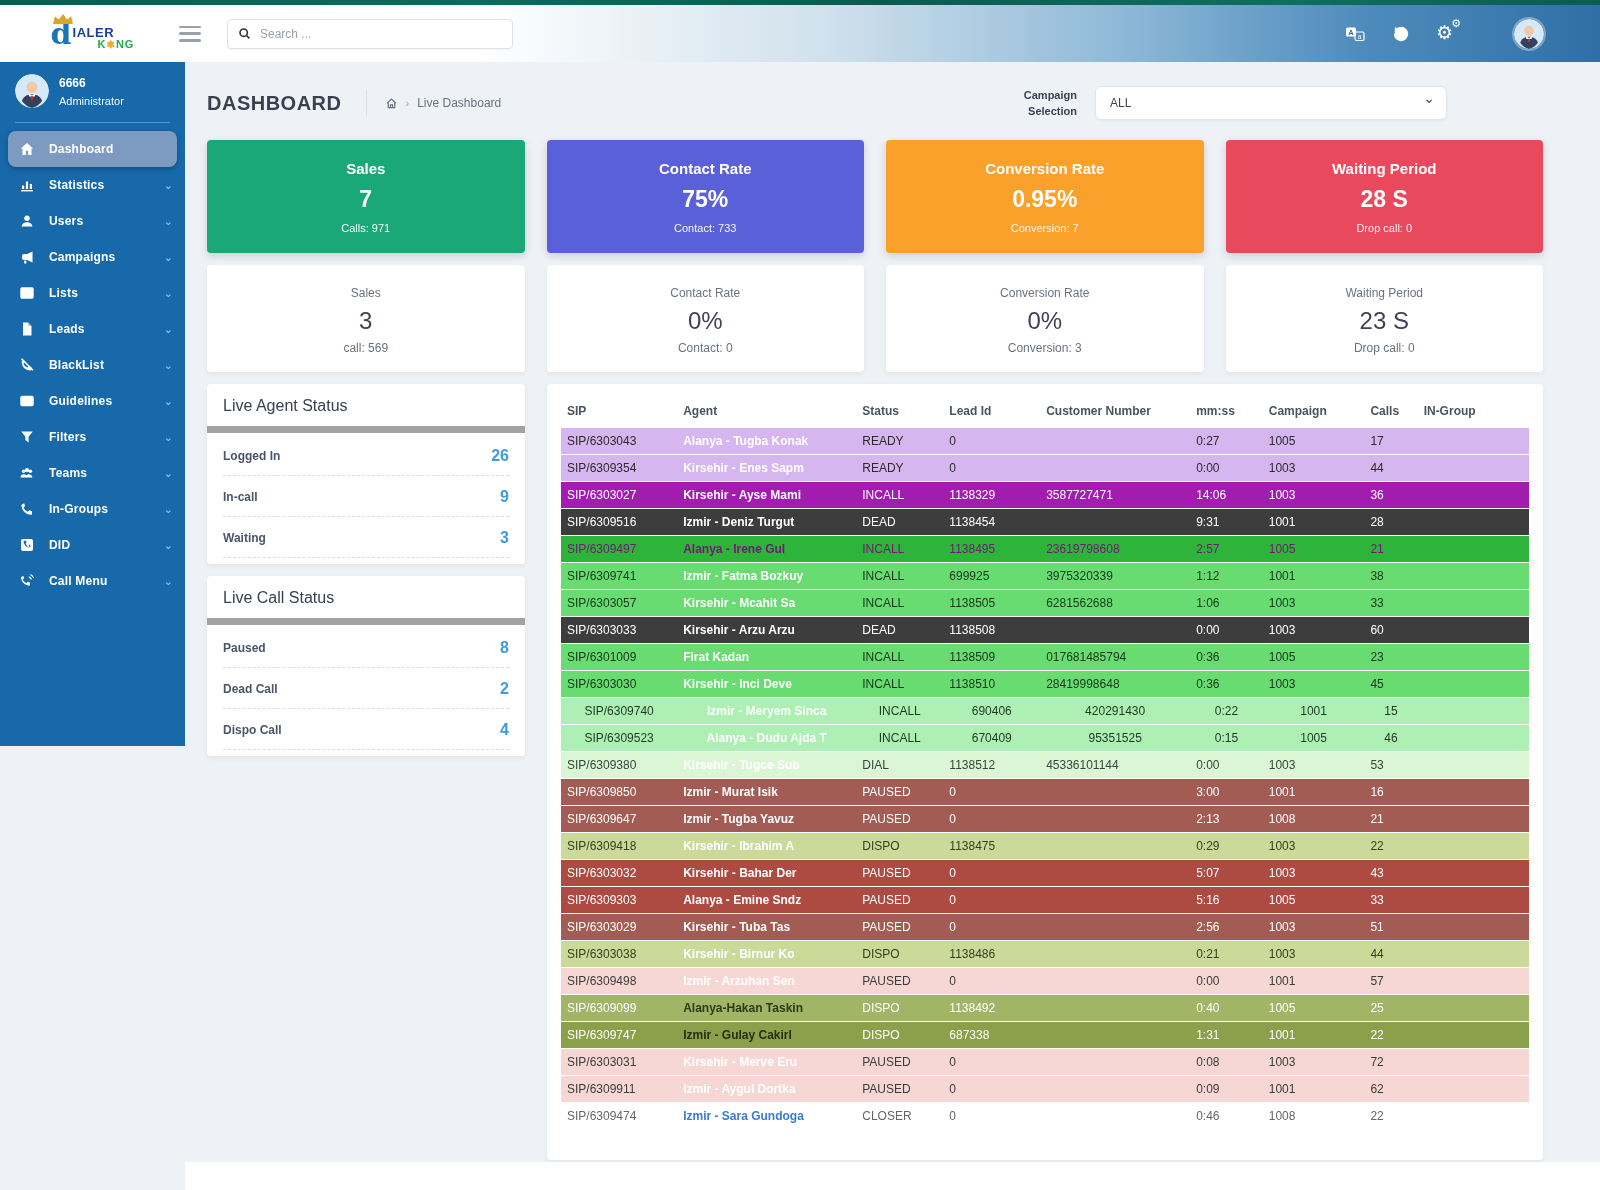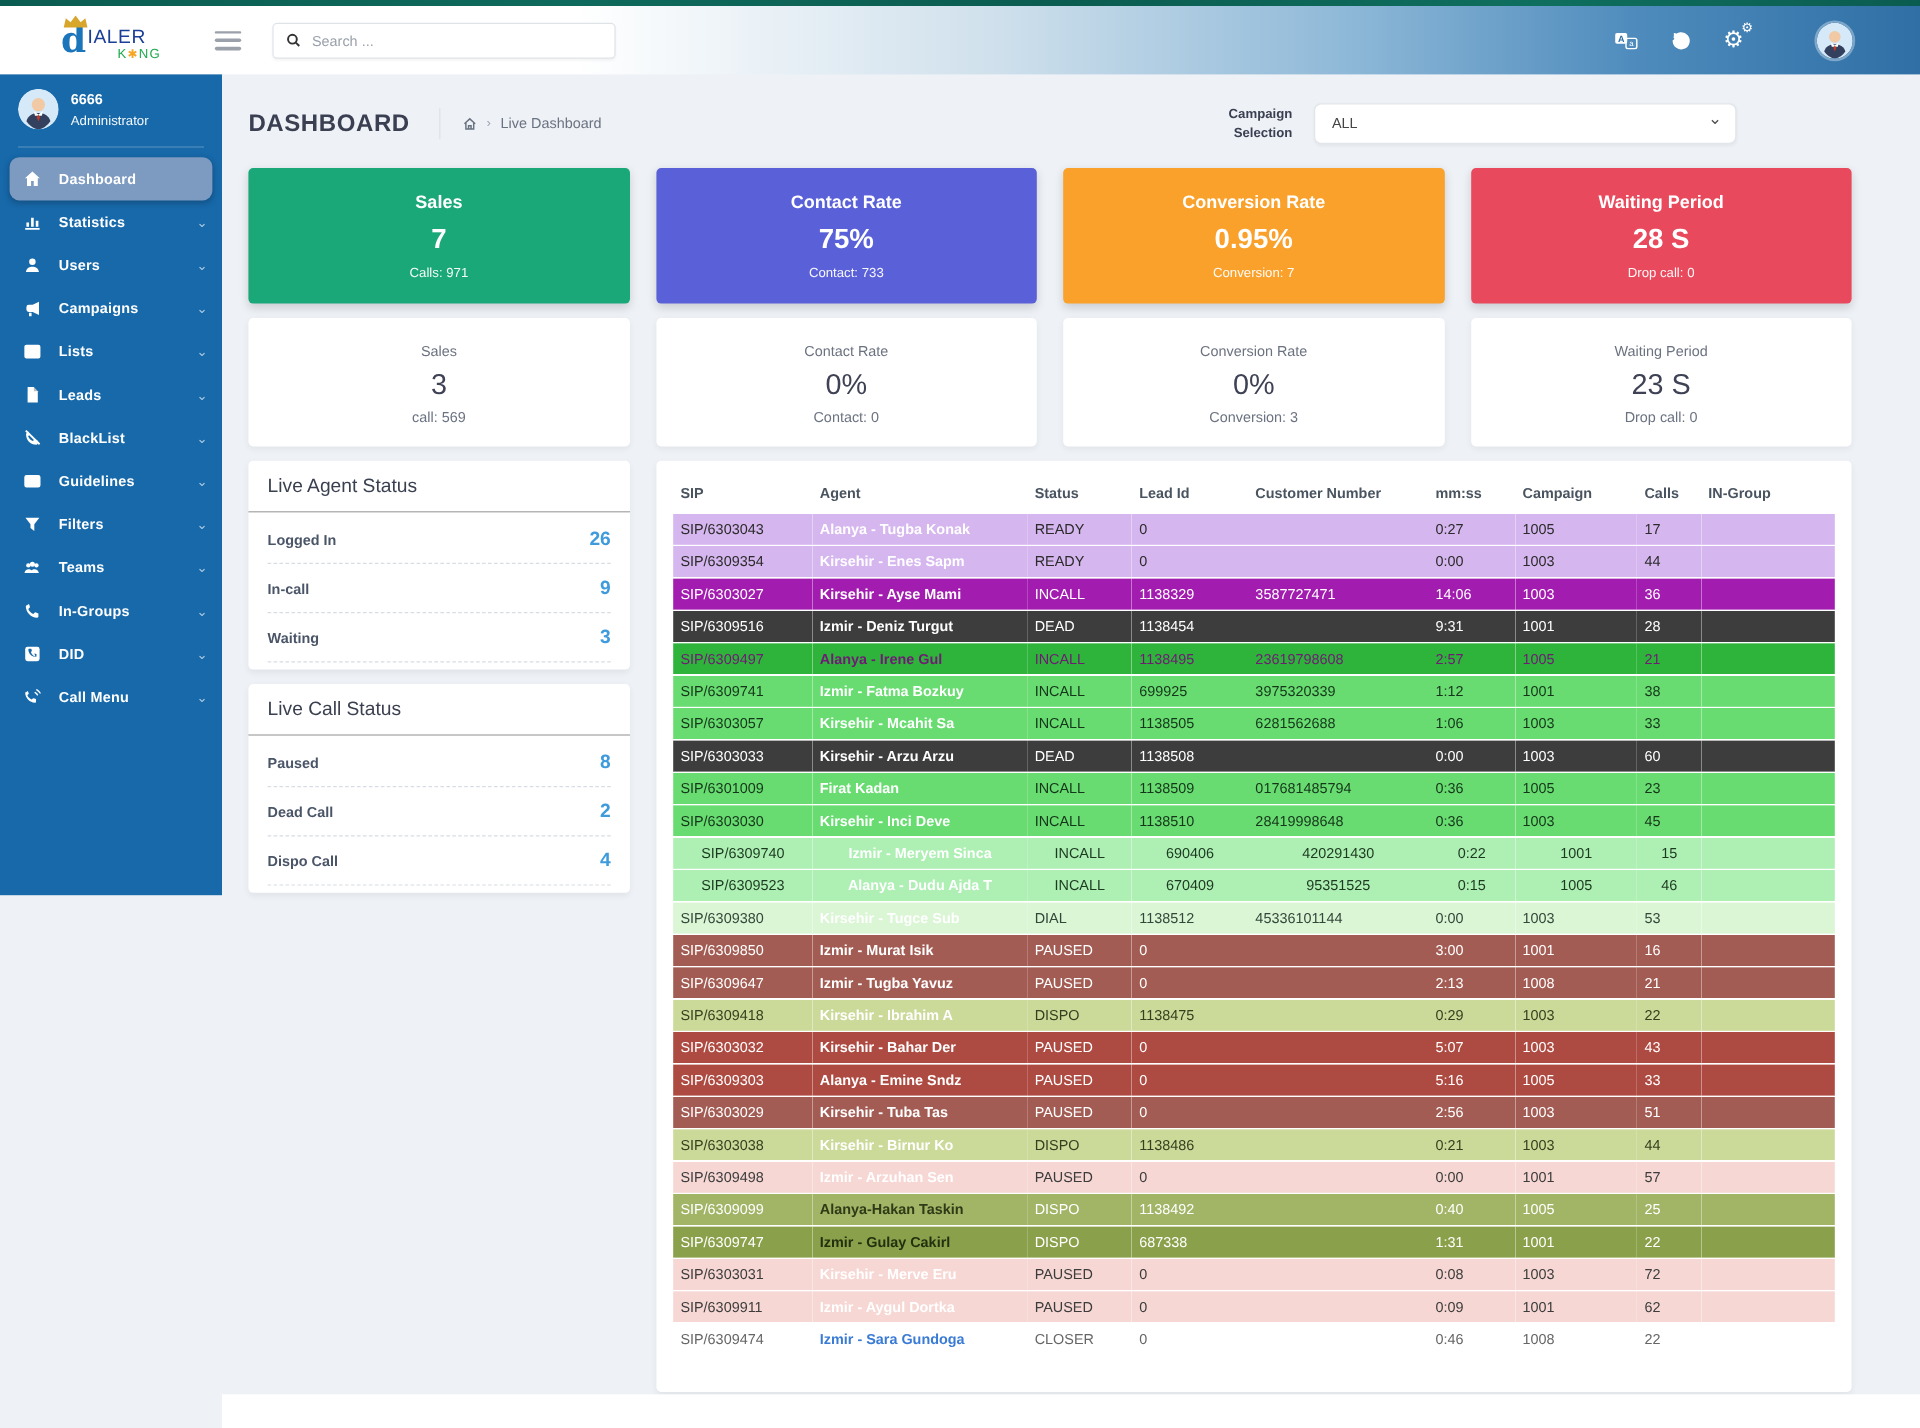--- a/index.html
+++ b/index.html
@@ -6,22 +6,22 @@
   html,body { width:1600px; height:1190px; font-family:"Liberation Sans", sans-serif; background:#eef1f6; position:relative; overflow:hidden; }
 
   
   .top-stripe { height:5px; background:linear-gradient(90deg,#0b5c50 0%,#0e6a5c 30%,#0b5c50 55%,#0f6f5e 80%,#0b5c50 100%); }
   .topbar { height:57px; display:flex; align-items:center; position:relative;
     background:linear-gradient(90deg,#ffffff 0%,#ffffff 30%,#cfe0ec 52%,#8fb9d8 70%,#4f8cbd 85%,#2f6fa5 100%); }
   .brand { width:185px; display:flex; align-items:center; justify-content:center; position:relative; height:100%; }
   .brand .crown { position:absolute; left:52px; top:6px; width:22px; }
   .brand .d { font-size:30px; font-weight:bold; color:#1b75bb; font-family:"DejaVu Serif", serif; line-height:1; }
   .brand-text { display:flex; flex-direction:column; line-height:1; margin-left:1px; margin-top:8px; }
-  .brand-text .ialer { color:#1b3f97; font-weight:normal; font-size:16px; letter-spacing:.5px; }
-  .brand-text .king { color:#1faa4e; font-weight:normal; font-size:11px; letter-spacing:1px;padding-left:25px; }
+  .brand-text .ialer { color:#1b3f97; font-weight:bold; font-size:13px; letter-spacing:.5px; }
+  .brand-text .king { color:#1faa4e; font-weight:bold; font-size:11px; letter-spacing:1px;padding-left:25px; }
   .brand-text .sun { color:#f5a623; font-size:10px; }
   .hamburger { width:22px; height:16px; display:flex; flex-direction:column; justify-content:space-between; cursor:pointer; margin-left:-6px; }
   .hamburger span { height:2.5px; background:#9aa1ab; border-radius:2px; }
   .searchbox { margin-left:26px; width:286px; height:30px; background:#fff; border:1px solid #dfe3e8; border-radius:4px; display:flex; align-items:center; padding:0 10px; box-shadow:0 1px 2px rgba(0,0,0,.04); }
   .searchbox svg { width:13px; height:13px; stroke:#333; fill:none; stroke-width:2; margin-right:9px; }
   .searchbox input { border:none; outline:none; flex:1; font-size:12px; color:#444; background:transparent; font-family:"Liberation Sans", sans-serif; }
   .searchbox input::placeholder { color:#9aa1ab; }
   .topbar-right { margin-left:auto; display:flex; align-items:center; gap:24px; padding-right:56px; }
   .tb-icon { width:22px; height:20px; color:#fff; cursor:pointer; display:flex; align-items:center; justify-content:center; position:relative; }
   .tb-icon svg { width:20px; height:18px; fill:currentColor; }
@@ -64,21 +64,21 @@
   .stat-card .sc-sub { font-size:11px; margin-top:9px; opacity:.95; }
   .cards-row.white { margin-top:12px; }
   .sum-card { height:107px; border-radius:4px; background:#fff; text-align:center; padding-top:21px; box-shadow:0 2px 5px rgba(0,0,0,.06); }
   .sum-card .sc-title { font-size:12px; color:#6b7280; }
   .sum-card .sc-value { font-size:24px; color:#3f4254; margin-top:7px; }
   .sum-card .sc-sub { font-size:12px; color:#6b7280; margin-top:6px; }
 
   .panels { display:flex; gap:22px; margin-top:12px; align-items:flex-start; }
   .left-col { width:318px; flex:none; display:flex; flex-direction:column; gap:12px; }
   .panel { background:#fff; border-radius:4px; box-shadow:0 2px 5px rgba(0,0,0,.06); }
-  .panel-title { font-size:16px; color:#3a4050; padding:13px 16px 11px; border-bottom:1px solid #a3a3a3; }
+  .panel-title { font-size:16px; color:#3a4050; padding:13px 16px 11px; border-bottom:7px solid #a3a3a3; }
   .panel-body { padding:2px 16px 6px; }
   .kv-row { display:flex; align-items:center; padding:12px 0 10px; border-bottom:1px dashed #d8dde3; }
   .kv-row:last-child { border-bottom:1px dashed #d8dde3; }
   .kv-label { font-size:12px; font-weight:bold; color:#4a5568; }
   .kv-value { margin-left:auto; font-size:16px; font-weight:bold; color:#3f9bdc; }
 
   
   .table-card { flex:1; background:#fff; border-radius:4px; box-shadow:0 2px 5px rgba(0,0,0,.06); padding:10px 14px 30px; min-height:758px; }
   table.agents { width:100%; border-collapse:collapse; font-size:12px; }
   table.agents th { text-align:left; font-size:12px; font-weight:600; color:#4a5460; padding:10px 6px 9px; white-space:nowrap; }

